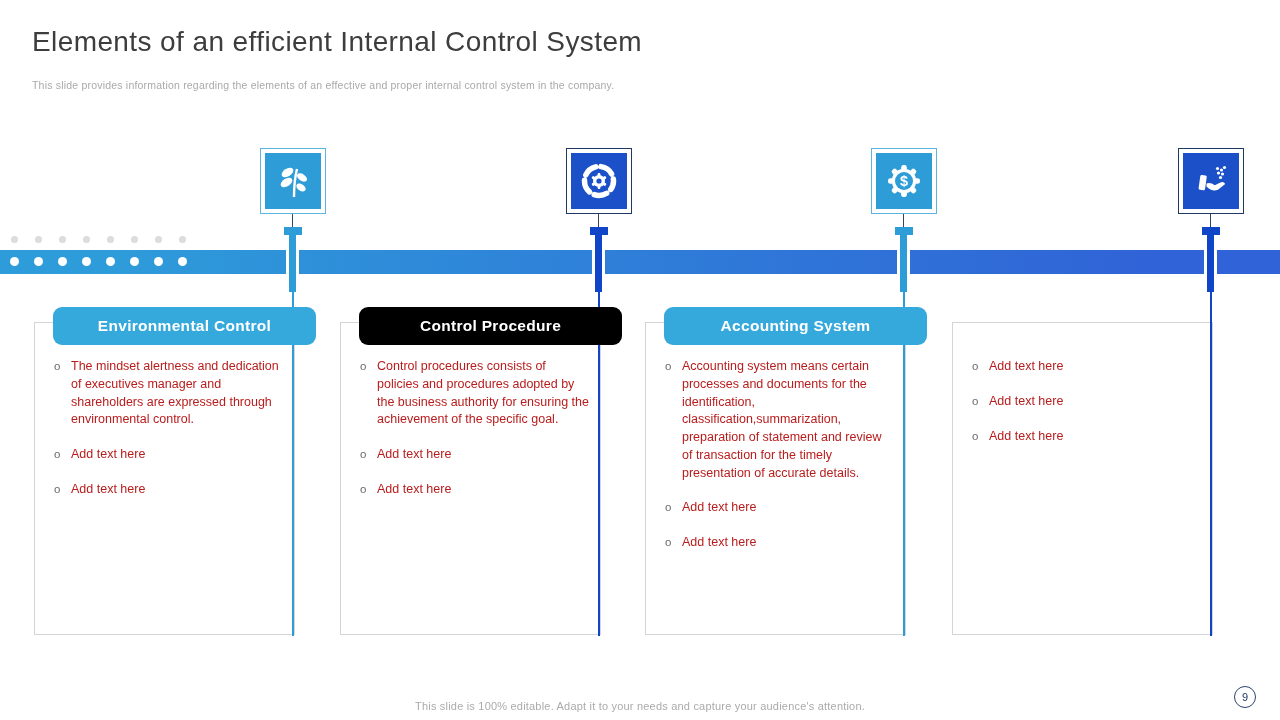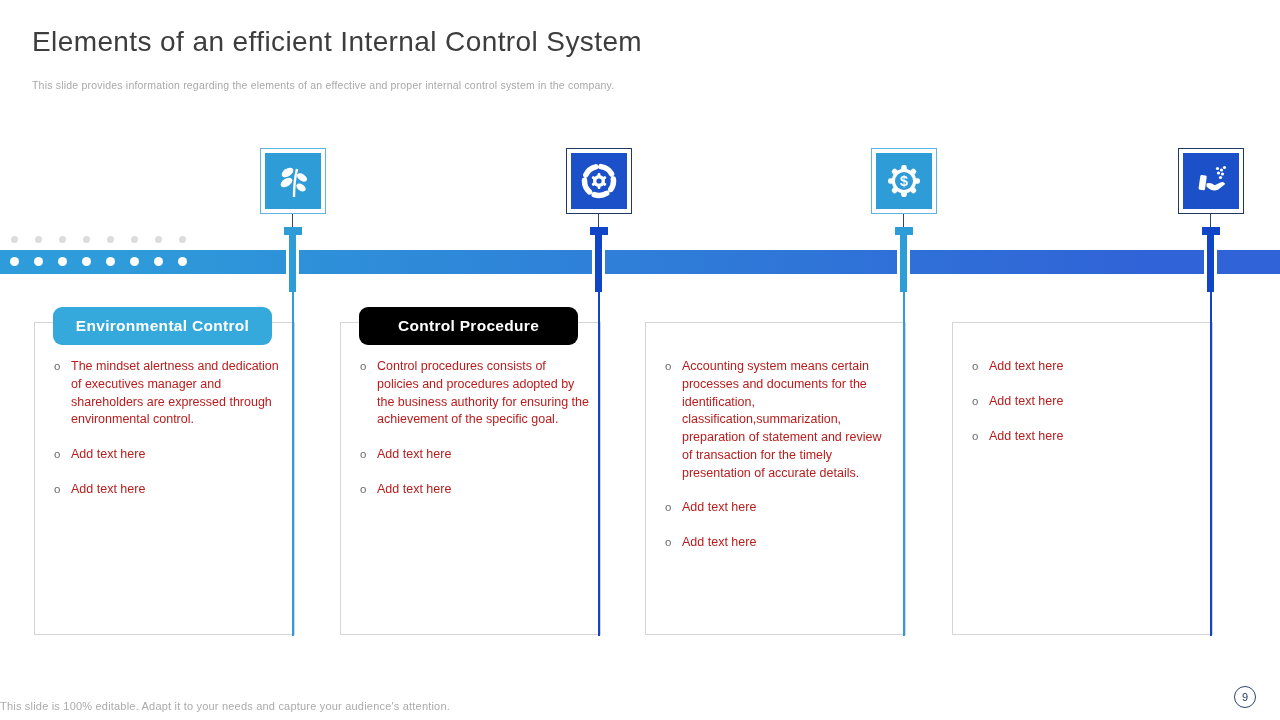--- a/index.html
+++ b/index.html
@@ -54,21 +54,21 @@
   }
   .stem-thin { position: absolute; left: 258px; top: 150px; width: 2px; height: 346px; z-index: 4; }
   .col.light .t-bar, .col.light .stem-thick, .col.light .stem-thin { background: #2e9cd6; }
   .col.dark  .t-bar, .col.dark  .stem-thick, .col.dark  .stem-thin { background: #1145c7; }
 
   .content-box {
     position: absolute; left: 0; top: 182px; width: 261px; height: 313px;
     background: #fff; border: 1px solid #d5d5d5; z-index: 2;
   }
   .header-pill {
-    position: absolute; left: 19px; top: 167px; width: 219px; height: 38px;
+    position: absolute; left: 19px; top: 167px; width: 263px; height: 38px;
     border-radius: 9px; z-index: 5;
     color: #fff; font-size: 15.5px; font-weight: 700; letter-spacing: 0.3px;
     display: flex; align-items: center; justify-content: center;
   }
   .col.light .header-pill { background: #36a9dc; }
   .col.dark  .header-pill { background: #000000; }
 
   .bullet-list {
     position: absolute; left: 0; top: 218px; width: 261px;
     padding: 0 12px 0 20px; list-style: none; z-index: 3;
@@ -77,21 +77,21 @@
     position: relative; padding-left: 17px; margin-bottom: 17px;
     font-size: 12.5px; line-height: 1.42; color: #b91c1c;
   }
   .bullet-list li::before {
     content: "o"; position: absolute; left: 0; top: 0;
     font-size: 11.5px; color: #6b6b6b;
   }
   
   .footer-note {
     position: absolute; left: 0; right: 0; top: 700px;
-    text-align: left; font-size: 11px; color: #ababab; letter-spacing: 0.2px;
+    text-align: center; font-size: 11px; color: #ababab; letter-spacing: 0.2px;
   }
   .page-badge {
     position: absolute; left: 1234px; top: 686px; width: 22px; height: 22px;
     border: 1px solid #29456e; border-radius: 50%;
     font-size: 11px; color: #1f3864; text-align: center; line-height: 20px;
     background: #fff;
   }
 </style>
 </head>
 <body>
@@ -202,20 +202,21 @@
           <circle cx="20" cy="20" r="9" fill="currentColor"></circle>
           <text x="20" y="25.2" text-anchor="middle" font-size="14.5" font-weight="bold" font-family="Liberation Sans, sans-serif" fill="#fff">$</text>
         </svg>
       </div>
     </div>
     <div class="drop-line"></div>
     <div class="t-bar"></div>
     <div class="stem-thick"></div>
     <div class="stem-thin"></div>
     <div class="content-box"></div>
+    <div class="header-pill">Accounting System</div>
     <ul class="bullet-list">
 
     <li>Accounting system means certain processes and documents for the identification, classification,summarization, preparation of statement and review of transaction for the timely presentation of accurate details.</li>
         <li>Add text here</li>
         <li>Add text here</li>
       </ul>
   </div>
 
   <div class="col c3 dark">
     <div class="icon-frame">

